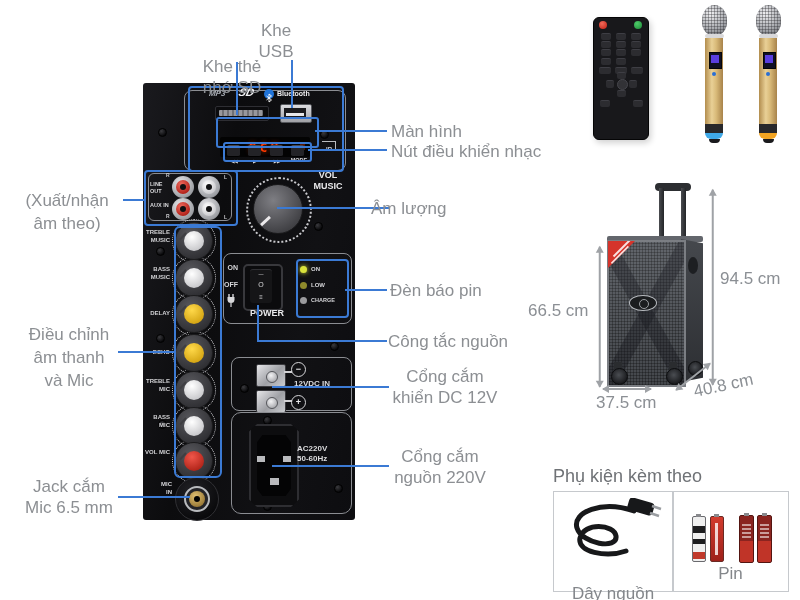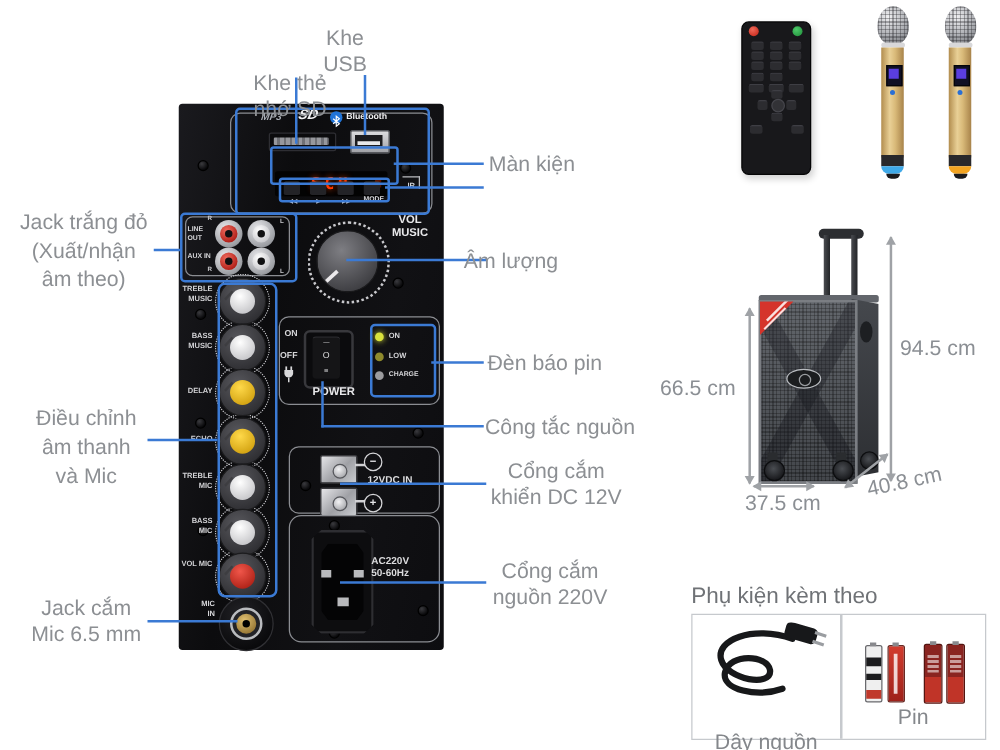--- a/index.html
+++ b/index.html
@@ -303,24 +303,25 @@
   <div class="bline" style="left:118px;top:496px;width:72px;height:2px;"></div>
 
   <div class="callout c-center" style="left:196px;top:20px;width:72px;margin-top:36px;">
     <span>Khe thẻ</span><br>
     <span>nhớ SD</span>
   </div>
   <div class="callout c-center" style="left:253px;top:20px;width:46px;">
     <span>Khe</span><br>
     <span>USB</span>
   </div>
-  <div class="callout" style="left:391px;top:121px;">Màn kiện</div>
+  <div class="callout" style="left:391px;top:121px;">Màn hình</div>
+  <div class="callout" style="left:391px;top:141px;">Nút điều khiển nhạc</div>
   <div class="callout" style="left:371px;top:198px;">Âm lượng</div>
   <div class="callout c-center" style="left:8px;top:166px;width:118px;line-height:23px;">
-    <span>Jack trắng đỏ</span><br>
+    <br>
     <span>(Xuất/nhận</span><br>
     <span>âm theo)</span>
   </div>
   <div class="callout" style="left:390px;top:280px;">Đèn báo pin</div>
   <div class="callout" style="left:388px;top:331px;">Công tắc nguồn</div>
   <div class="callout c-center" style="left:18px;top:323px;width:102px;line-height:23px;">
     <span>Điều chỉnh</span><br>
     <span>âm thanh</span><br>
     <span>và Mic</span>
   </div>

